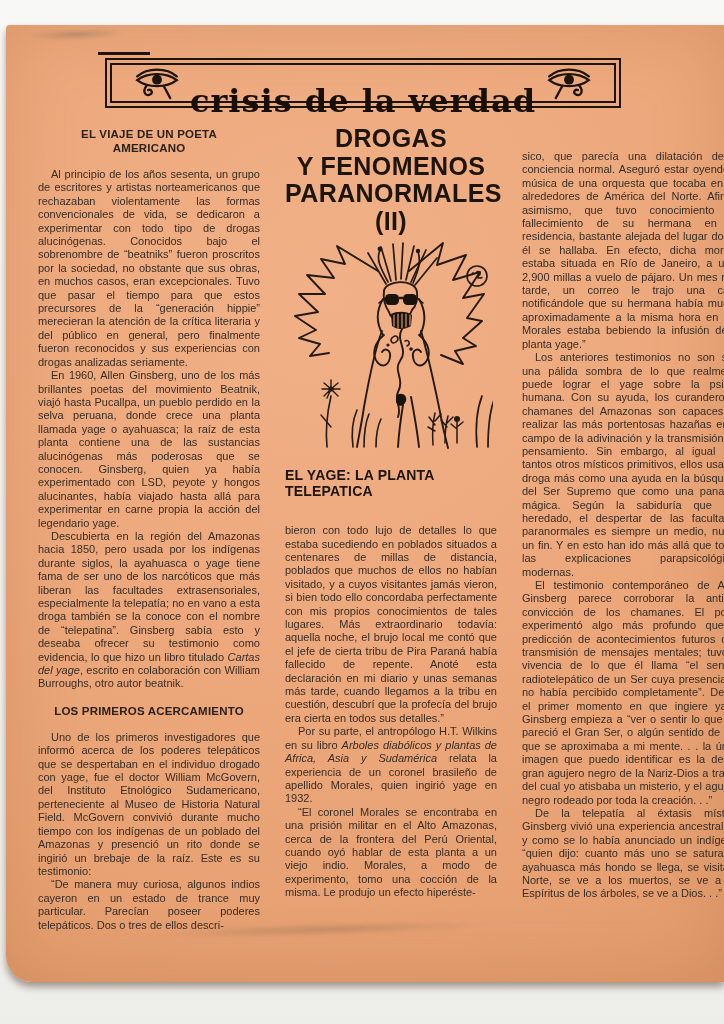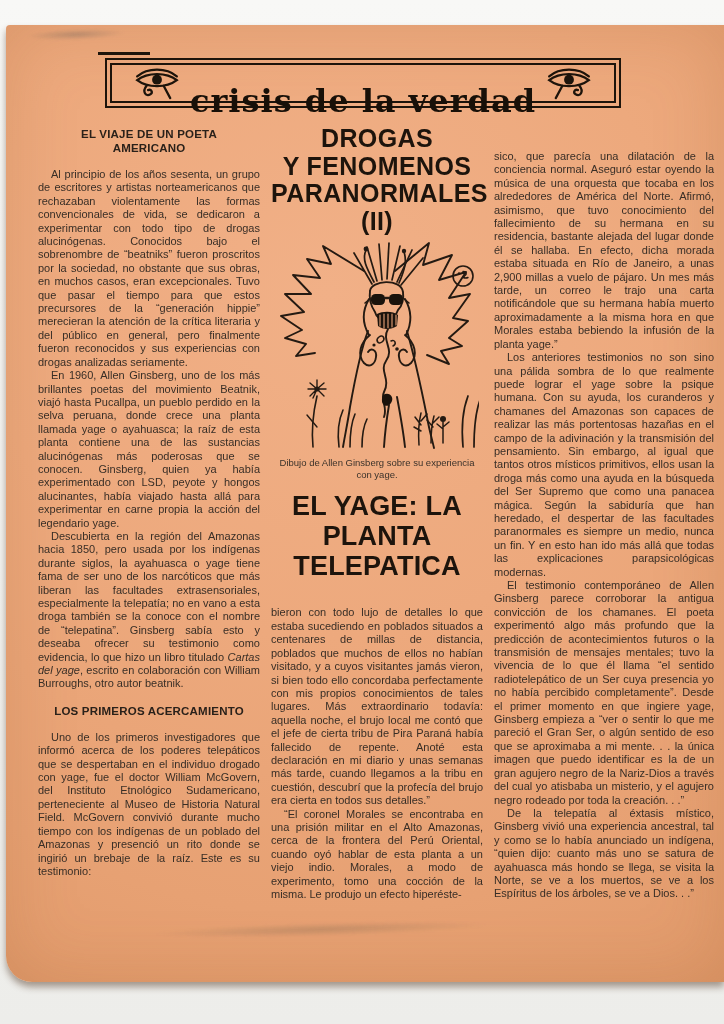--- a/index.html
+++ b/index.html
@@ -42,42 +42,42 @@
   }
   .banner-title {
     font-family:"DejaVu Serif", serif; font-weight:bold;
     font-size:32px; line-height:1; color:#181008; letter-spacing:1px;
     white-space:nowrap; padding-bottom:4px;margin-top:40px;
   }
   .eye { width:46px; height:34px; flex:0 0 auto; }
   .eye.mirror { transform:scaleX(-1); }
   
   .columns {
-    display:flex; gap:11px;
+    display:flex; gap:25px;
     padding:17px 22px 0 32px;
     color:#382e26;
   }
   .col { font-size:11px; line-height:13.4px; text-align:justify; }
   .col-left  { width:222px; flex:0 0 auto; }
   .col-mid   { width:212px; flex:0 0 auto; }
   .col-right { width:220px; flex:0 0 auto; }
   p { margin:0; text-indent:13px; }
   p.cont { text-indent:0;margin-top:25px; }
   .section-heading {
     font-weight:bold; font-size:11.5px; letter-spacing:.2px; color:#2a211a;
     text-align:center; line-height:14px; margin:13px 14px;
   }
   .section-heading.first { margin-top:2px; }
   .article-title {
     font-weight:bold; font-size:25px; line-height:1.1; letter-spacing:.4px;
     text-align:center; color:#1d140c; white-space:pre-line; margin:0 0 0;
   }
   .yage-heading {
-    font-weight:bold; font-size:27px; line-height:1.1; letter-spacing:.2px;
-    text-align:center; color:#1d140c; white-space:pre-line; margin:11px 0 9px;
+    font-weight:bold; font-size:14px; line-height:1.1; letter-spacing:.2px;
+    text-align:left; color:#1d140c; white-space:pre-line; margin:11px 0 9px;
   }
   .illustration { width:208px; height:214px; margin:2px auto 3px; }
   .ill-caption {
     font-size:9.5px; line-height:12px; text-align:center; text-indent:0;
     color:#3b322a; margin:0 4px 2px;
   }
   em { font-style:italic; }
 </style>
 </head>
 <body>
@@ -110,20 +110,21 @@
 
     <div class="columns">
 
       <div class="col col-left">
         <div class="section-heading first">EL VIAJE DE UN POETA AMERICANO</div>
         <p>Al principio de los años sesenta, un grupo de escritores y artistas norteamericanos que rechazaban violentamente las formas convencionales de vida, se dedicaron a experimentar con todo tipo de drogas alucinógenas. Conocidos bajo el sobrenombre de “beatniks” fueron proscritos por la sociedad, no obstante que sus obras, en muchos casos, eran excepcionales. Tuvo que pasar el tiempo para que estos precursores de la “generación hippie” merecieran la atención de la crítica literaria y del público en general, pero finalmente fueron reconocidos y sus experiencias con drogas analizadas seriamente.</p>
         <p>En 1960, Allen Ginsberg, uno de los más brillantes poetas del movimiento Beatnik, viajó hasta Pucallpa, un pueblo perdido en la selva peruana, donde crece una planta llamada yage o ayahuasca; la raíz de esta planta contiene una de las sustancias alucinógenas más poderosas que se conocen. Ginsberg, quien ya había experimentado con LSD, peyote y hongos alucinantes, había viajado hasta allá para experimentar en carne propia la acción del legendario yage.</p>
         <p><span>Descubierta en la región del Amazonas hacia 1850, pero usada por los indígenas durante siglos, la ayahuasca o yage tiene fama de ser uno de los narcóticos que más liberan las facultades extrasensoriales, especialmente la telepatía; no en vano a esta droga también se la conoce con el nombre de “telepatina”. Ginsberg sabía esto y deseaba ofrecer su testimonio como evidencia, lo que hizo un libro titulado </span><em>Cartas del yage</em><span>, escrito en colaboración con William Burroughs, otro autor beatnik.</span></p>
         <div class="section-heading">LOS PRIMEROS ACERCAMIENTO</div>
         <p>Uno de los primeros investigadores que informó acerca de los poderes telepáticos que se despertaban en el individuo drogado con yage, fue el doctor William McGovern, del Instituto Etnológico Sudamericano, perteneciente al Museo de Historia Natural Field. McGovern convivió durante mucho tiempo con los indígenas de un poblado del Amazonas y presenció un rito donde se ingirió un brebaje de la raíz. Este es su testimonio:</p>
+        <p>“De manera muy curiosa, algunos indios cayeron en un estado de trance muy particular. Parecían poseer poderes telepáticos. Dos o tres de ellos descri-</p>
       </div>
 
       <div class="col col-mid">
         <div class="article-title">DROGAS
 Y FENOMENOS
 PARANORMALES
 (II)</div>
 
         <svg class="illustration" viewBox="0 0 208 214">
           <g stroke="#241a12" stroke-width="1.9" fill="none" stroke-linecap="round" stroke-linejoin="round">
@@ -190,24 +191,24 @@
 
             <path d="M148,208 C147,194 148,184 150,176 M150,188 L144,180 M150,184 L156,177 M150,194 L143,190" stroke-width="1.5"></path>
             <path d="M160,206 C160,194 161,186 163,179 M162,190 L156,183 M162,186 L168,180" stroke-width="1.5"></path>
             <circle cx="172" cy="182" r="3" fill="#241a12" stroke="none"></circle>
             <path d="M172,206 C172,196 172,189 172,185 M172,192 L166,187 M172,190 L178,185" stroke-width="1.5"></path>
             <path d="M192,210 C190,188 192,172 197,159" stroke-width="1.7"></path>
             <path d="M203,210 C203,190 205,174 209,163" stroke-width="1.7"></path>
           </g>
         </svg>
 
-        <p class="ill-caption">Dibujo de Allen Ginsberg sobre su experiencia con yage.</p>
         <div class="yage-heading">EL YAGE:  LA PLANTA
 TELEPATICA</div>
         <p class="cont">bieron con todo lujo de detalles lo que estaba sucediendo en poblados situados a centenares de millas de distancia, poblados que muchos de ellos no habían visitado, y a cuyos visitantes jamás vieron, si bien todo ello concordaba perfectamente con mis propios conocimientos de tales lugares. Más extraordinario todavía: aquella noche, el brujo local me contó que el jefe de cierta tribu de Pira Paraná había fallecido de repente. Anoté esta declaración en mi diario y unas semanas más tarde, cuando llegamos a la tribu en cuestión, descubrí que la profecía del brujo era cierta en todos sus detalles.”</p>
+        <p><span>Por su parte, el antropólogo H.T. Wilkins en su libro </span><em>Arboles diabólicos y plantas de Africa, Asia y Sudamérica</em><span> relata la experiencia de un coronel brasileño de apellido Morales, quien ingirió yage en 1932.</span></p>
         <p>“El coronel Morales se encontraba en una prisión militar en el Alto Amazonas, cerca de la frontera del Perú Oriental, cuando oyó hablar de esta planta a un viejo indio. Morales, a modo de experimento, tomo una cocción de la misma. Le produjo un efecto hiperéste-</p>
       </div>
 
       <div class="col col-right">
         <p class="cont">sico, que parecía una dilatación de la conciencia normal. Aseguró estar oyendo la música de una orquesta que tocaba en los alrededores de América del Norte. Afirmó, asimismo, que tuvo conocimiento del fallecimiento de su hermana en su residencia, bastante alejada del lugar donde él se hallaba. En efecto, dicha morada estaba situada en Río de Janeiro, a unas 2,900 millas a vuelo de pájaro. Un mes más tarde, un correo le trajo una carta notificándole que su hermana había muerto aproximadamente a la misma hora en que Morales estaba bebiendo la infusión de la planta yage.”</p>
         <p>Los anteriores testimonios no son sino una pálida sombra de lo que realmente puede lograr el yage sobre la psique humana. Con su ayuda, los curanderos y chamanes del Amazonas son capaces de realizar las más portentosas hazañas en el campo de la adivinación y la transmisión del pensamiento. Sin embargo, al igual que tantos otros místicos primitivos, ellos usan la droga más como una ayuda en la búsqueda del Ser Supremo que como una panacea mágica. Según la sabiduría que han heredado, el despertar de las facultades paranormales es siempre un medio, nunca un fin. Y en esto han ido más allá que todas las explicaciones parapsicológicas modernas.</p>
         <p>El testimonio contemporáneo de Allen Ginsberg parece corroborar la antigua convicción de los chamanes. El poeta  experimentó algo más profundo que la predicción de acontecimientos futuros o la transmisión de mensajes mentales; tuvo la vivencia de lo que él llama “el sentido radiotelepático de un Ser cuya presencia yo no había percibido completamente”. Desde el primer momento en que ingiere yage, Ginsberg empieza a “ver o sentir lo que me pareció el Gran Ser, o algún sentido de eso que se aproximaba a mi mente. . .  la única imagen que puedo identificar es la de un gran agujero negro de la Nariz-Dios a través del cual yo atisbaba un misterio, y el agujero negro rodeado por toda la creación. . .”</p>
         <p>De la telepatía al éxtasis místico, Ginsberg vivió una experiencia ancestral, tal y como se lo había anunciado un indígena, “quien dijo: cuanto más uno se satura de ayahuasca más hondo se llega, se visita la Norte, se ve a los muertos, se ve a los Espíritus de los árboles, se ve a Dios. . .”</p>
       </div>
 

